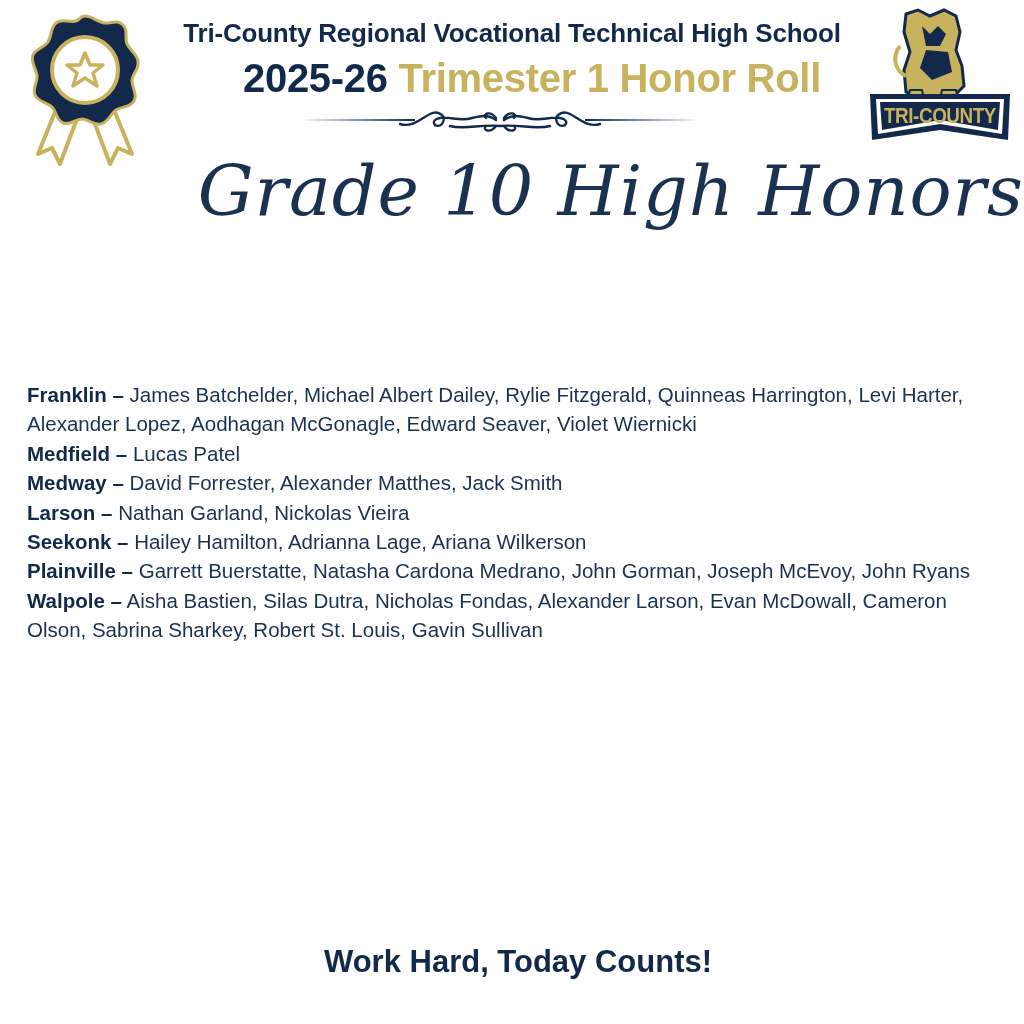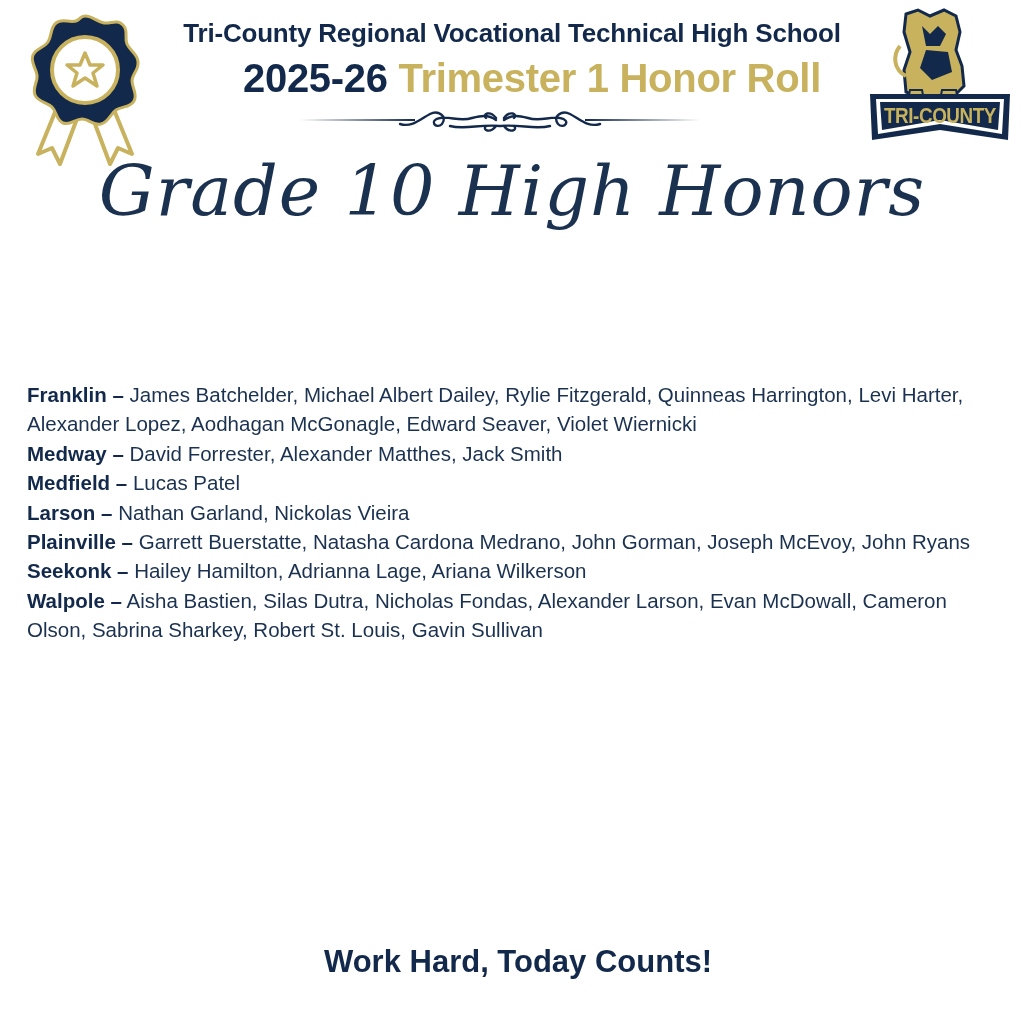--- a/index.html
+++ b/index.html
@@ -14,21 +14,21 @@
     font-size: 26px; font-weight: bold; color: #13294b; letter-spacing: -0.2px;
   }
   .honor-title {
     position: absolute; left: 0; right: 0; top: 56px; text-align: center;
     font-size: 40px; font-weight: bold; letter-spacing: -0.3px;
   }
   .honor-title .year { color: #13294b; margin-left: 40px; }
   .honor-title .term { color: #c8b25e; }
   .ornament { position: absolute; left: 300px; top: 104px; width: 400px; height: 32px; }
   .script-title {
-    position: absolute; left: 0; right: 0; top: 150px; text-align: center;
+    position: absolute; left: 0; right: 0; top: 150px; text-align: right;
     font-family: "DejaVu Serif", serif; font-style: italic; font-size: 70px;
     color: #1b3150; letter-spacing: 1px;
   }
   .roster {
     position: absolute; left: 27px; top: 334px; width: 975px;
     font-size: 20.5px; line-height: 29.4px; color: #1b3150; margin-top: 46px;
   }
   .roster .entry { margin: 0; }
   .roster .town { font-weight: bold; color: #13294b; }
   .motto {
@@ -97,21 +97,21 @@
       <path d="M196 14 C190 6 182 10 186 14 M204 14 C210 6 218 10 214 14"></path>
       <path d="M196 22 C190 30 182 26 186 22 M204 22 C210 30 218 26 214 22"></path>
     </g>
   </svg>
 </div>
 
 <div class="script-title">Grade 10 High Honors</div>
 
 <div class="roster">
   <p class="entry"><span class="town">Franklin –</span> <span>James Batchelder, Michael Albert Dailey, Rylie Fitzgerald, Quinneas Harrington, Levi Harter, Alexander Lopez, Aodhagan McGonagle, Edward Seaver, Violet Wiernicki</span></p>
+  <p class="entry"><span class="town">Medfield –</span> <span>Lucas Patel</span></p>
   <p class="entry"><span class="town">Medway –</span> <span>David Forrester, Alexander Matthes, Jack Smith</span></p>
-  <p class="entry"><span class="town">Medfield –</span> <span>Lucas Patel</span></p>
   <p class="entry"><span class="town">Larson –</span> <span>Nathan Garland, Nickolas Vieira</span></p>
+  <p class="entry"><span class="town">Seekonk –</span> <span>Hailey Hamilton, Adrianna Lage, Ariana Wilkerson</span></p>
   <p class="entry"><span class="town">Plainville –</span> <span>Garrett Buerstatte, Natasha Cardona Medrano, John Gorman, Joseph McEvoy, John Ryans</span></p>
-  <p class="entry"><span class="town">Seekonk –</span> <span>Hailey Hamilton, Adrianna Lage, Ariana Wilkerson</span></p>
   <p class="entry"><span class="town">Walpole –</span> <span>Aisha Bastien, Silas Dutra, Nicholas Fondas, Alexander Larson, Evan McDowall, Cameron Olson, Sabrina Sharkey, Robert St. Louis, Gavin Sullivan</span></p>
 </div>
 
 <div class="motto">Work Hard, Today Counts!</div>
 
 </body></html>

